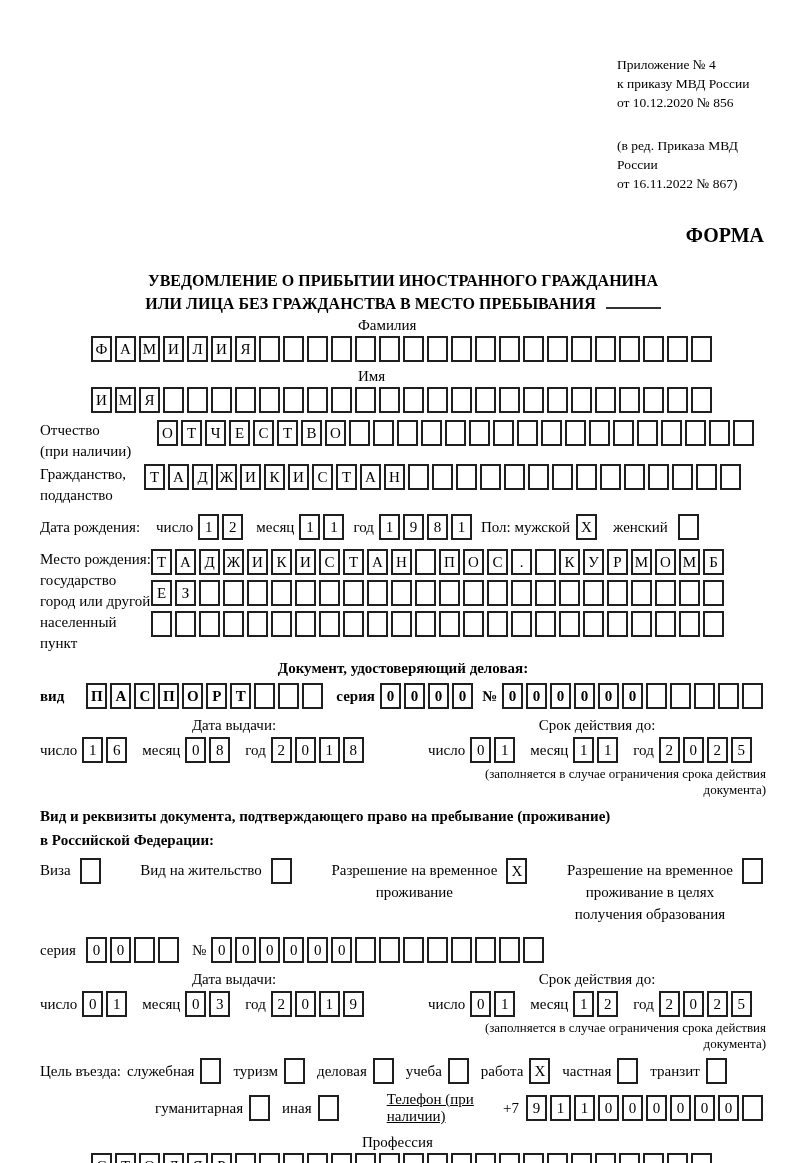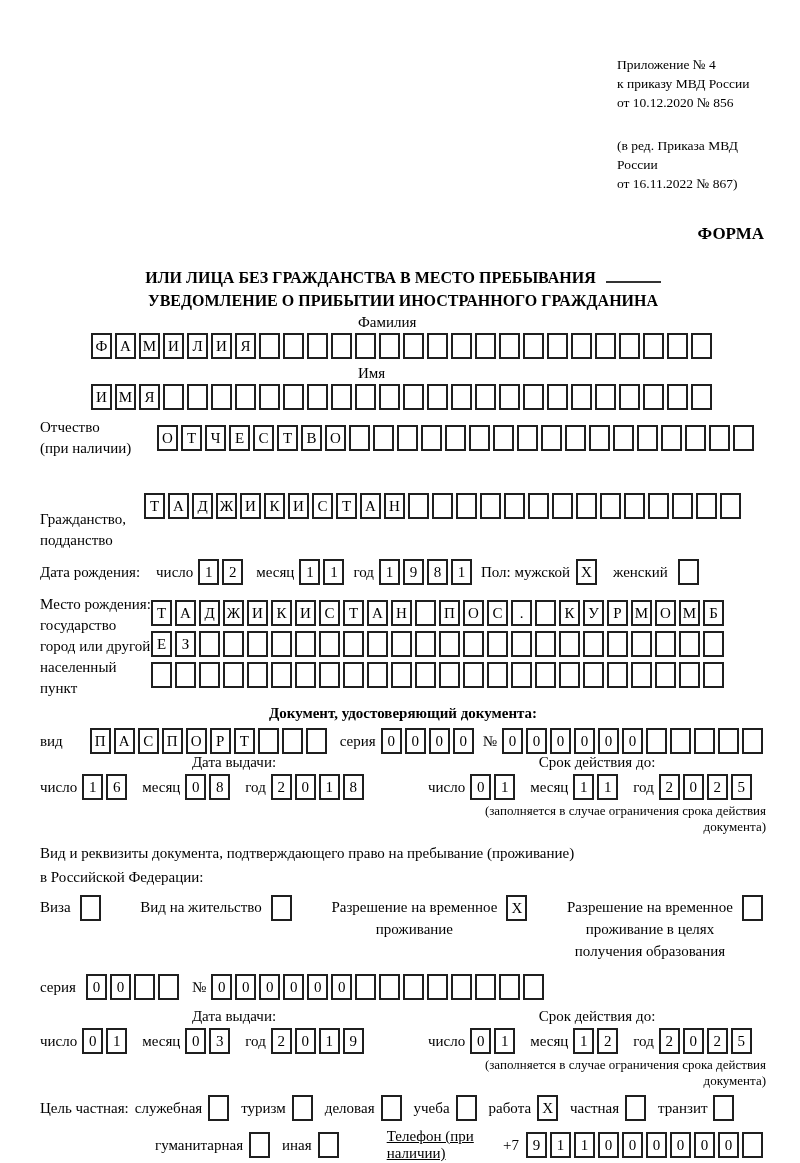--- a/index.html
+++ b/index.html
@@ -6,32 +6,32 @@
   body {
     width:800px; height:1163px;
     font-family:"Liberation Serif","DejaVu Serif",serif;
     font-size:15px; color:#000; overflow:hidden;
   }
   .page { box-sizing:border-box; width:800px; height:1163px; padding:36px 34px 0 40px; }
 
   
   .annex { margin-left:577px; font-size:13.5px; line-height:19px; white-space:pre-line; }
   .annex .note { margin-top:5px; }
-  .forma { text-align:right; font-weight:bold; font-size:17px; margin-top:12px; padding-right:2px; }
+  .forma { text-align:right; font-weight:bold; font-size:20px; margin-top:12px; padding-right:2px; }
 
   
   .title { text-align:center; font-weight:bold; font-size:16px; line-height:23px; margin-top:22px; }
   .uline { display:inline-block; width:55px; border-bottom:2px solid #333; margin-left:10px; vertical-align:baseline; }
   .sec1 { font-weight:bold; font-size:15.2px; margin-top:26px; margin-bottom:16px; }
 
   
-  .frow { display:flex; align-items:center; margin-bottom:4px; }
+  .frow { display:flex; align-items:flex-start; margin-bottom:4px; }
   .frow.vc { align-items:center;flex-direction:column; }
   .flabel { flex:none; line-height:21px; white-space:pre-line; }
-  .w90 { width:90px; } .w117 { width:117px; } .w104 { width:104px;margin-top:48px; }
+  .w90 { width:90px; } .w117 { width:117px; } .w104 { width:104px; }
   .w111 { width:111px; } .w80 { width:82px; }
 
   .boxrow { display:inline-flex; flex-wrap:nowrap; }
   .box {
     box-sizing:border-box; flex:none;
     width:21px; height:26px; border:2px solid #1f1f1f; background:#fff;
     display:inline-flex; align-items:center; justify-content:center;
     margin-right:3px; font-size:15px; line-height:1;
   }
   .mrows .boxrow { display:flex; margin-bottom:5px; }
@@ -74,24 +74,24 @@
   <div class="annex">
     <div>Приложение № 4
 к приказу МВД России
 от 10.12.2020 № 856</div>
     <div class="note">(в ред. Приказа МВД России
 от 16.11.2022 № 867)</div>
   </div>
   <div class="forma">ФОРМА</div>
 
   <div class="title">
+    <div>УВЕДОМЛЕНИЕ О ПРИБЫТИИ ИНОСТРАННОГО ГРАЖДАНИНА</div>
     <div>
       <span>ИЛИ ЛИЦА БЕЗ ГРАЖДАНСТВА В МЕСТО ПРЕБЫВАНИЯ</span><span class="uline"></span>
     </div>
-    <div>УВЕДОМЛЕНИЕ О ПРИБЫТИИ ИНОСТРАННОГО ГРАЖДАНИНА</div>
   </div>
 
 
   <div class="frow vc">
     <div class="flabel w90">Фамилия</div>
     <div class="boxrow">
         <span class="box">Ф</span>
         <span class="box">А</span>
         <span class="box">М</span>
         <span class="box">И</span>
@@ -321,23 +321,23 @@
           <span class="box"></span>
           <span class="box"></span>
           <span class="box"></span>
           <span class="box"></span>
           <span class="box"></span>
           <span class="box"></span>
         </div>
     </div>
   </div>
 
-  <div class="docheading">Документ, удостоверяющий документа:</div>
-
-  <div class="inline-row" style="">
+  <div class="docheading">Документ, удостоверяющий деловая:</div>
+
+  <div class="inline-row" style="margin-bottom:8px;font-weight:bold;">
     <span style="width:64px;">вид</span>
     <span class="boxrow gap10">
         <span class="box">П</span>
         <span class="box">А</span>
         <span class="box">С</span>
         <span class="box">П</span>
         <span class="box">О</span>
         <span class="box">Р</span>
         <span class="box">Т</span>
         <span class="box"></span>
@@ -408,21 +408,21 @@
             <span class="box">2</span>
             <span class="box">0</span>
             <span class="box">2</span>
             <span class="box">5</span>
           </span>
       </span>
       <div class="smallnote">(заполняется в случае ограничения срока действия документа)</div>
     </div>
   </div>
 
-  <div style="margin-top:6px; line-height:24px; white-space:pre-line;">Вид и реквизиты документа, подтверждающего право на пребывание (проживание)
+  <div style="margin-top:6px; line-height:24px; white-space:pre-line;font-weight:bold;">Вид и реквизиты документа, подтверждающего право на пребывание (проживание)
 в Российской Федерации:</div>
 
   <div class="opts">
     <div class="opt">
       <span class="optlbl">Виза</span>
       <span class="box"></span>
     </div>
     <div class="opt">
       <span class="optlbl">Вид на жительство</span>
       <span class="box"></span>
@@ -509,21 +509,21 @@
             <span class="box">0</span>
             <span class="box">2</span>
             <span class="box">5</span>
           </span>
       </span>
       <div class="smallnote">(заполняется в случае ограничения срока действия документа)</div>
     </div>
   </div>
 
   <div class="purpose" style="margin-top:6px;">
-    <span style="margin-right:6px;">Цель частная:</span>
+    <span style="margin-right:6px;">Цель въезда:</span>
     <span class="pair">
         <span class="plbl">служебная</span>
         <span class="box"></span>
       </span>
     <span class="pair">
         <span class="plbl">туризм</span>
         <span class="box"></span>
       </span>
     <span class="pair">
         <span class="plbl">деловая</span>

